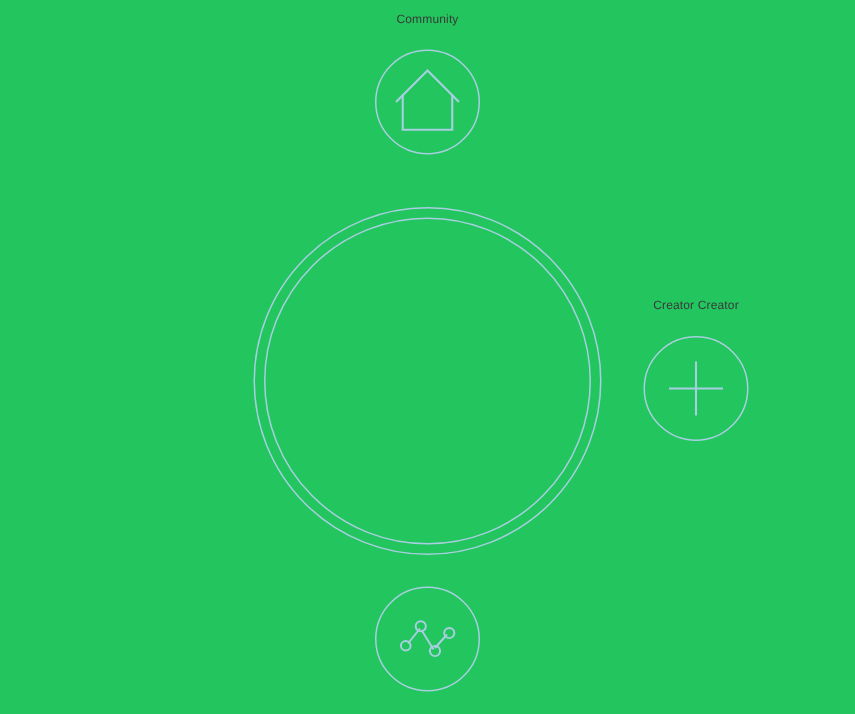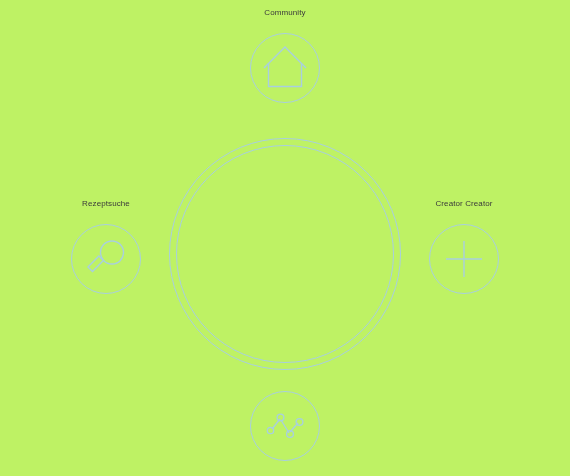--- a/index.html
+++ b/index.html
@@ -7,21 +7,21 @@
     padding: 0;
     background: #ffffff;
   }
   body {
     font-family: "Liberation Sans", sans-serif;
   }
   #canvas {
     position: relative;
     width: 570px;
     height: 476px;
-    background: #bef264;
+    background: #22c55e;
     overflow: hidden;
   }
   
   .hub {
     position: absolute;
     border-radius: 50%;
     box-sizing: border-box;
     border: 1px solid #a8cfe0;
     background: transparent;
   }
@@ -115,24 +115,14 @@
         <line x1="40" y1="41" x2="48" y2="32"></line>
         <circle cx="20.5" cy="39.5" r="3.2"></circle>
         <circle cx="30.5" cy="26.5" r="3.4"></circle>
         <circle cx="40" cy="43" r="3.4"></circle>
         <circle cx="49.5" cy="31" r="3.4"></circle>
       </g>
     </svg>
 
   </div>
 
-  <div class="node" id="node-rezeptsuche">
-    <div class="node-circle"></div>
-    <svg class="node-icon" viewBox="0 0 70 70">
-      <g fill="none" stroke="#a8cfe0" stroke-width="1.4">
-        <circle cx="41" cy="28.5" r="11.5"></circle>
-        <path d="M32.4 36.6 L21.5 47.5 L17.0 43.0 L27.9 32.1 Z" stroke-linejoin="miter"></path>
-      </g>
-    </svg>
-    <div class="node-label label-above">Rezeptsuche</div>
-  </div>
 
 </div>
 
 </body></html>

